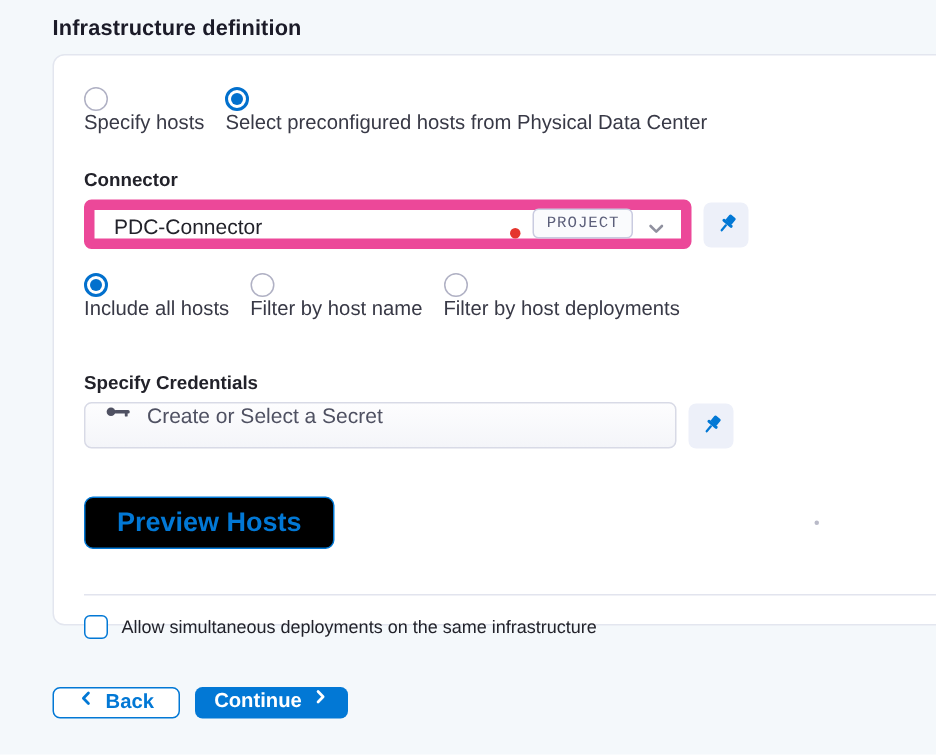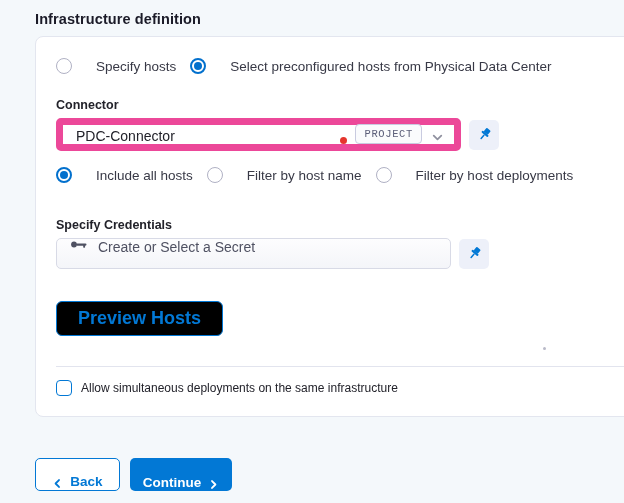--- a/index.html
+++ b/index.html
@@ -17,21 +17,21 @@
     box-sizing:border-box;
     margin:9px 0 0 35px;
     width:640px;height:381px;            
     background:#ffffff;
     border:1px solid #e3e6ef;
     border-radius:8px;
     padding:21px 0 0 20px;
   }
   
   .radio-row{display:flex;align-items:center;gap:14px;}
-  .radio-item{display:flex;align-items:flex-end;gap:24px;cursor:pointer;}
+  .radio-item{display:flex;align-items:flex-start;gap:0;cursor:pointer;flex-direction:column;}
   .radio-item .lbl{font-size:13.5px;color:#383946;}
   .radio{
     box-sizing:border-box;flex:0 0 auto;
     width:16px;height:16px;border-radius:50%;
     border:1px solid #b0b1c4;background:#fff;position:relative;
   }
   .radio.selected{border:2px solid #0270cd;}
   .radio.selected::after{
     content:"";position:absolute;inset:2px;border-radius:50%;background:#0270cd;
   }
@@ -85,22 +85,22 @@
   .speck{position:absolute;left:543px;top:347px;width:3px;height:3px;border-radius:50%;background:#b9bac8;}
   .checkbox-row{display:flex;align-items:center;gap:9px;margin-top:13px;cursor:pointer;}
   .checkbox{
     box-sizing:border-box;flex:0 0 auto;
     width:16px;height:16px;border:1.5px solid #0278d5;border-radius:4px;background:#fff;
   }
   .checkbox-row .lbl{font-size:12px;color:#22222a;}
   
   .footer{display:flex;align-items:center;gap:10px;margin:41px 0 0 35px;}
   .btn{
-    box-sizing:border-box;height:33px;border-radius:5px;
-    display:flex;align-items:flex-end;justify-content:center;gap:7px;
+    box-sizing:border-box;height:21px;border-radius:5px;
+    display:flex;align-items:flex-start;justify-content:center;gap:7px;
     font-size:13.5px;font-weight:700;cursor:pointer;font-family:inherit;
   }
   .btn-back{width:85px;background:#fff;border:1.5px solid #0278d5;color:#0278d5;}
   .btn-continue{width:102px;background:#0278d5;border:none;color:#fff;}
   .icon{display:inline-flex;align-items:center;}
 </style>
 </head>
 <body>
 
 <h1 class="page-title">Infrastructure definition</h1>

